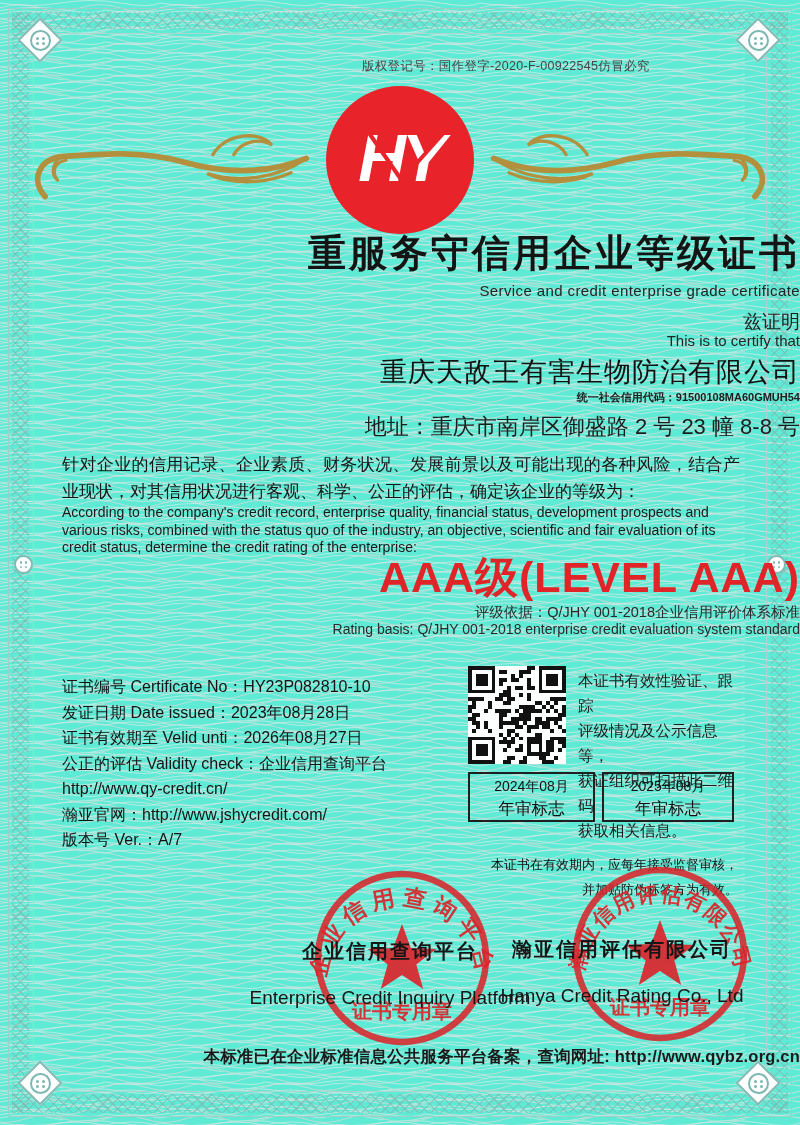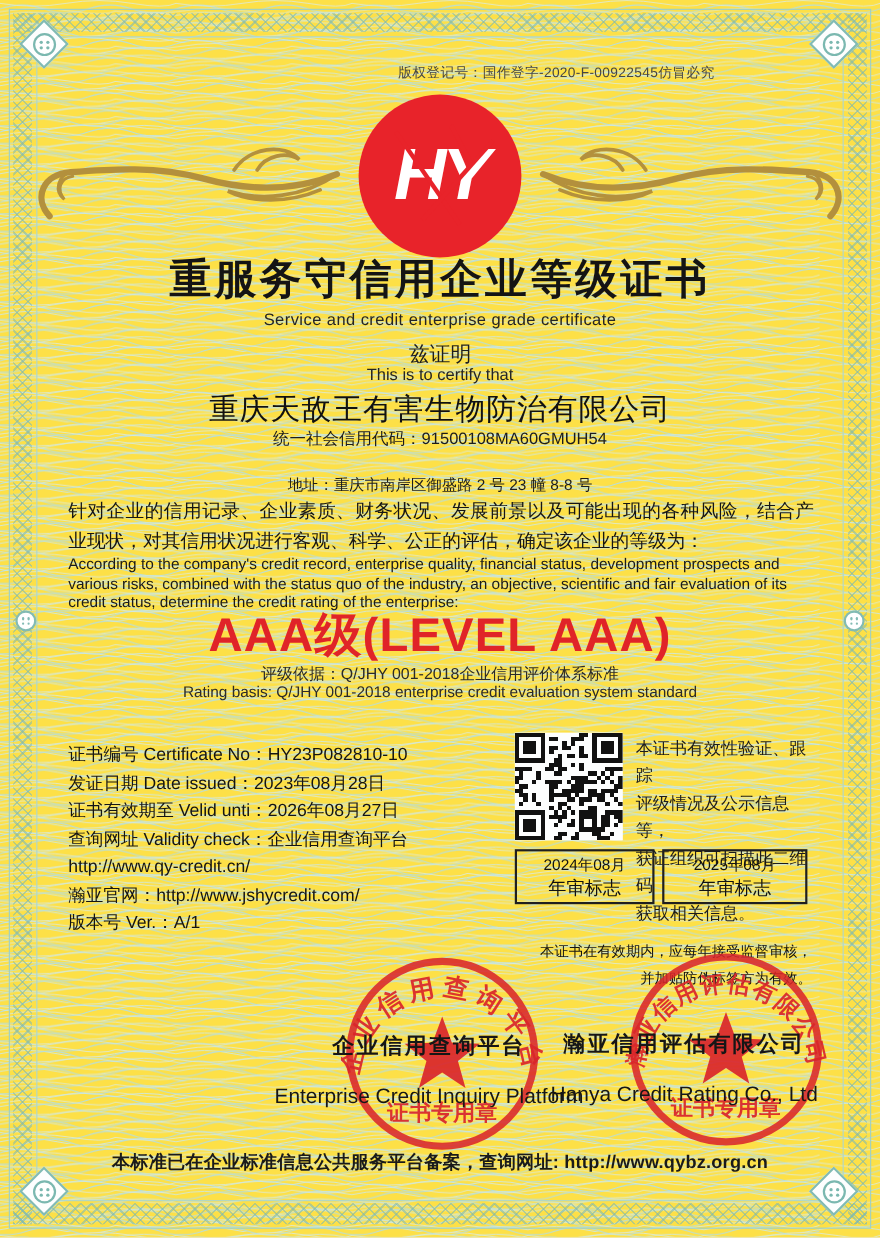--- a/index.html
+++ b/index.html
@@ -1,23 +1,23 @@
 <!DOCTYPE html>
 <html><head>
 <meta charset="utf-8">
 <style>
   html,body{margin:0;padding:0;background:#e9eceb;}
   #page{
     position:relative;width:800px;height:1125px;margin:0 auto;
-    background:#fde047;overflow:hidden;
+    background:#5eead4;overflow:hidden;
     font-family:"Liberation Sans","DejaVu Sans",sans-serif;
     color:#1b1b1b;
   }
   .abs{position:absolute;}
-  .ctr{left:0;width:800px;text-align:center;}
+  .ctr{left:0;width:800px;text-align:right;}
 
   
   #bg-waves{position:absolute;inset:0;z-index:0;}
 
   
   .frame-outer{position:absolute;inset:8px;border:1.5px solid #9ccfc8;z-index:1;}
   .frame-inner{position:absolute;inset:33px;border:1.5px solid #abd6cf;z-index:1;}
   .band{position:absolute;z-index:1;background:
     repeating-linear-gradient(45deg, rgba(126,185,177,.55) 0 1.5px, transparent 1.5px 7px),
     repeating-linear-gradient(-45deg, rgba(126,185,177,.55) 0 1.5px, transparent 1.5px 7px);}
@@ -46,22 +46,22 @@
   .logo svg.cracks{position:absolute;inset:0;}
   .flourish{top:118px;width:286px;height:96px;z-index:3;}
   .flourish.fl-left{left:26px;}
   .flourish.fl-right{right:26px;transform:scaleX(-1);}
 
   .title{top:228px;font-size:38px;font-weight:bold;letter-spacing:3px;color:#141414;z-index:3;}
   .subtitle{top:282px;font-size:15px;color:#242424;letter-spacing:.4px;z-index:3;}
   .certify-zh{top:309px;font-size:19px;color:#1d1d1d;z-index:3;}
   .certify-en{top:332px;font-size:15px;color:#242424;z-index:3;}
   .company-name{top:354px;font-size:27px;font-weight:normal;color:#111;letter-spacing:1px;z-index:3;}
-  .company-code{top:390px;font-size:15px;color:#1c1c1c;z-index:3;}
-  .company-addr{top:432px;font-size:14px;color:#1c1c1c;z-index:3;}
+  .company-code{top:390px;font-size:11px;color:#1c1c1c;z-index:3;font-weight:bold;}
+  .company-addr{top:412px;font-size:22px;color:#1c1c1c;z-index:3;}
 
   
   .eval-zh{top:452px;left:62px;width:678px;font-size:17px;line-height:26.5px;text-align:justify;color:#151515;z-index:3;}
   .eval-en{top:504px;left:62px;width:678px;font-size:14px;line-height:17.5px;text-align:left;color:#1a1a1a;z-index:3;}
   .rating-level{top:549px;font-size:43px;font-weight:bold;color:#e02428;letter-spacing:1px;z-index:3;}
   .basis-zh{top:603px;font-size:14.5px;color:#2a2a2a;z-index:3;}
   .basis-en{top:621px;font-size:14px;color:#2a2a2a;z-index:3;}
 
   
   .details{top:674px;left:62px;width:400px;font-size:16px;line-height:25.5px;color:#141414;z-index:3;}
@@ -204,24 +204,24 @@
   <div class="abs eval-en">According to the company's credit record, enterprise quality, financial status, development prospects and various risks, combined with the status quo of the industry, an objective, scientific and fair evaluation of its credit status, determine the credit rating of the enterprise:</div>
 
   <div class="abs ctr rating-level">AAA级(LEVEL AAA)</div>
   <div class="abs ctr basis-zh">评级依据：Q/JHY 001-2018企业信用评价体系标准</div>
   <div class="abs ctr basis-en">Rating basis: Q/JHY 001-2018 enterprise credit evaluation system standard</div>
 
   <div class="abs details">
     <div>证书编号 Certificate No：HY23P082810-10</div>
     <div>发证日期 Date issued：2023年08月28日</div>
     <div>证书有效期至 Velid unti：2026年08月27日</div>
-    <div>查询网址 Validity check：企业信用查询平台</div>
+    <div>公正的评估 Validity check：企业信用查询平台</div>
     <div>http://www.qy-credit.cn/</div>
     <div>瀚亚官网：http://www.jshycredit.com/</div>
-    <div>版本号 Ver.：A/1</div>
+    <div>版本号 Ver.：A/7</div>
   </div>
 
   <svg class="abs qr-box" id="qr-svg" viewBox="0 0 25 25" shape-rendering="crispEdges">
       <rect x="0" y="0" width="25" height="25" fill="#fdfefe"></rect>
       <rect x="0" y="0" width="7" height="7" fill="#111"></rect>
       <rect x="1" y="1" width="5" height="5" fill="#fdfefe"></rect>
       <rect x="2" y="2" width="3" height="3" fill="#111"></rect>
       <rect x="18" y="0" width="7" height="7" fill="#111"></rect>
       <rect x="19" y="1" width="5" height="5" fill="#fdfefe"></rect>
       <rect x="20" y="2" width="3" height="3" fill="#111"></rect>

